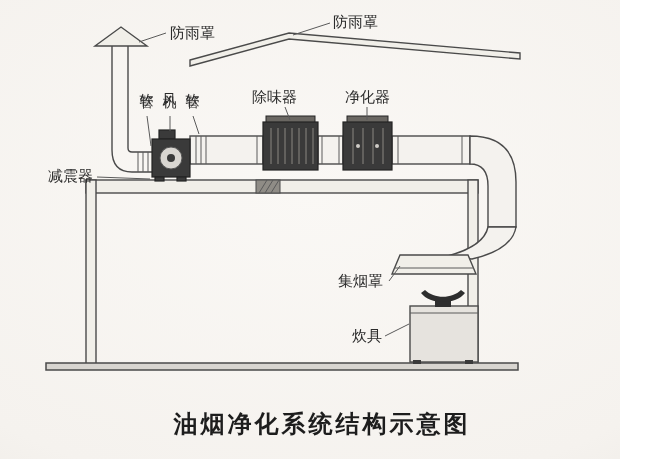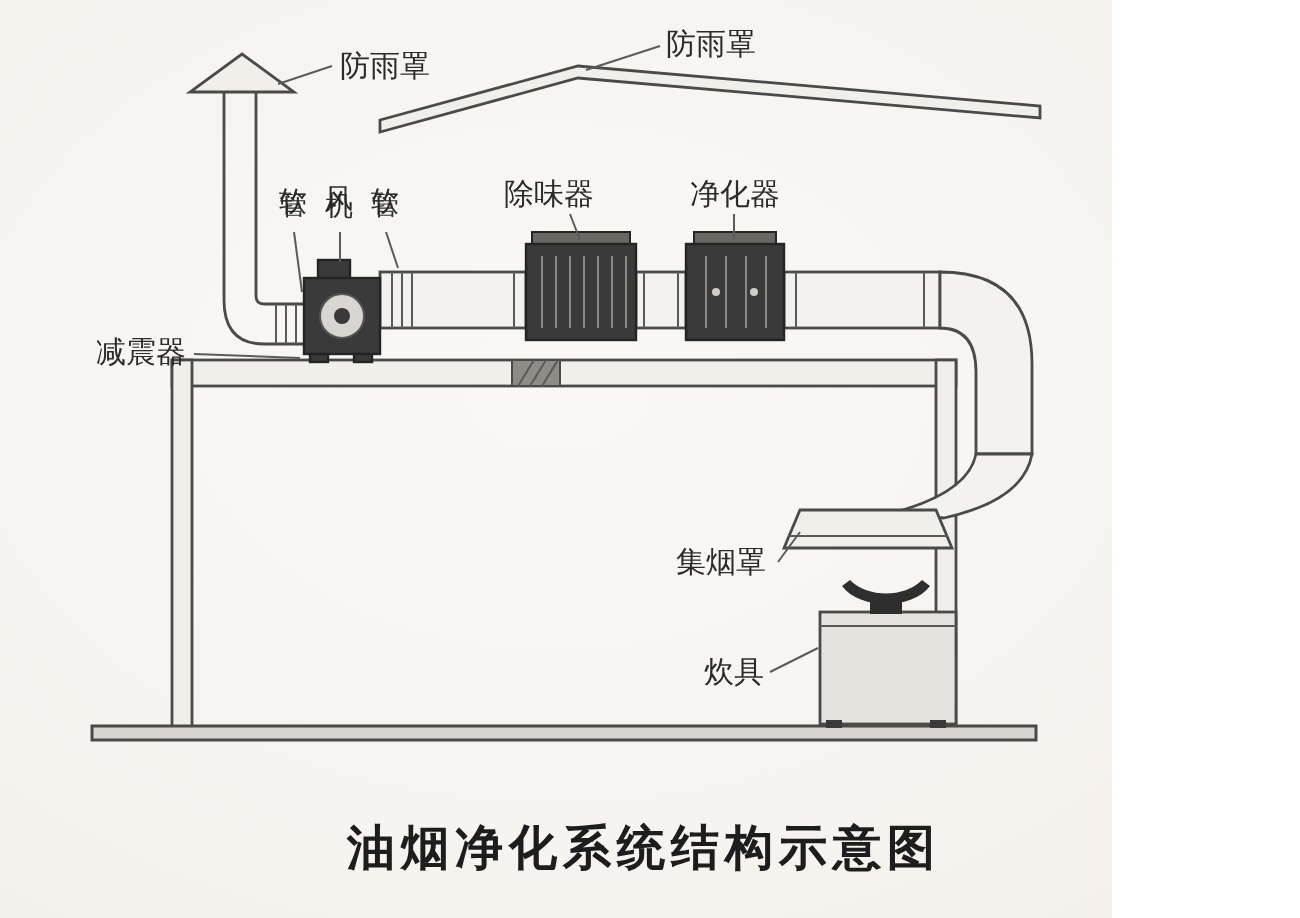--- a/index.html
+++ b/index.html
@@ -1,17 +1,17 @@
 <!DOCTYPE html>
 <html><head>
 <meta charset="utf-8">
 <style>
   html, body { margin: 0; padding: 0; }
   .photo {
-    width: 556px;
+    width: 620px;
     height: 459px;
     position: relative;
     overflow: hidden;
     background: radial-gradient(140% 120% at 50% 42%, #faf8f5 0%, #f5f2ee 55%, #e8e5df 86%, #dbd7d0 100%);
     font-family: "Liberation Sans", sans-serif;
   }
   svg { display: block; }
   svg text {
     fill: #2b2b2b;
     font-family: "Liberation Sans", sans-serif;

